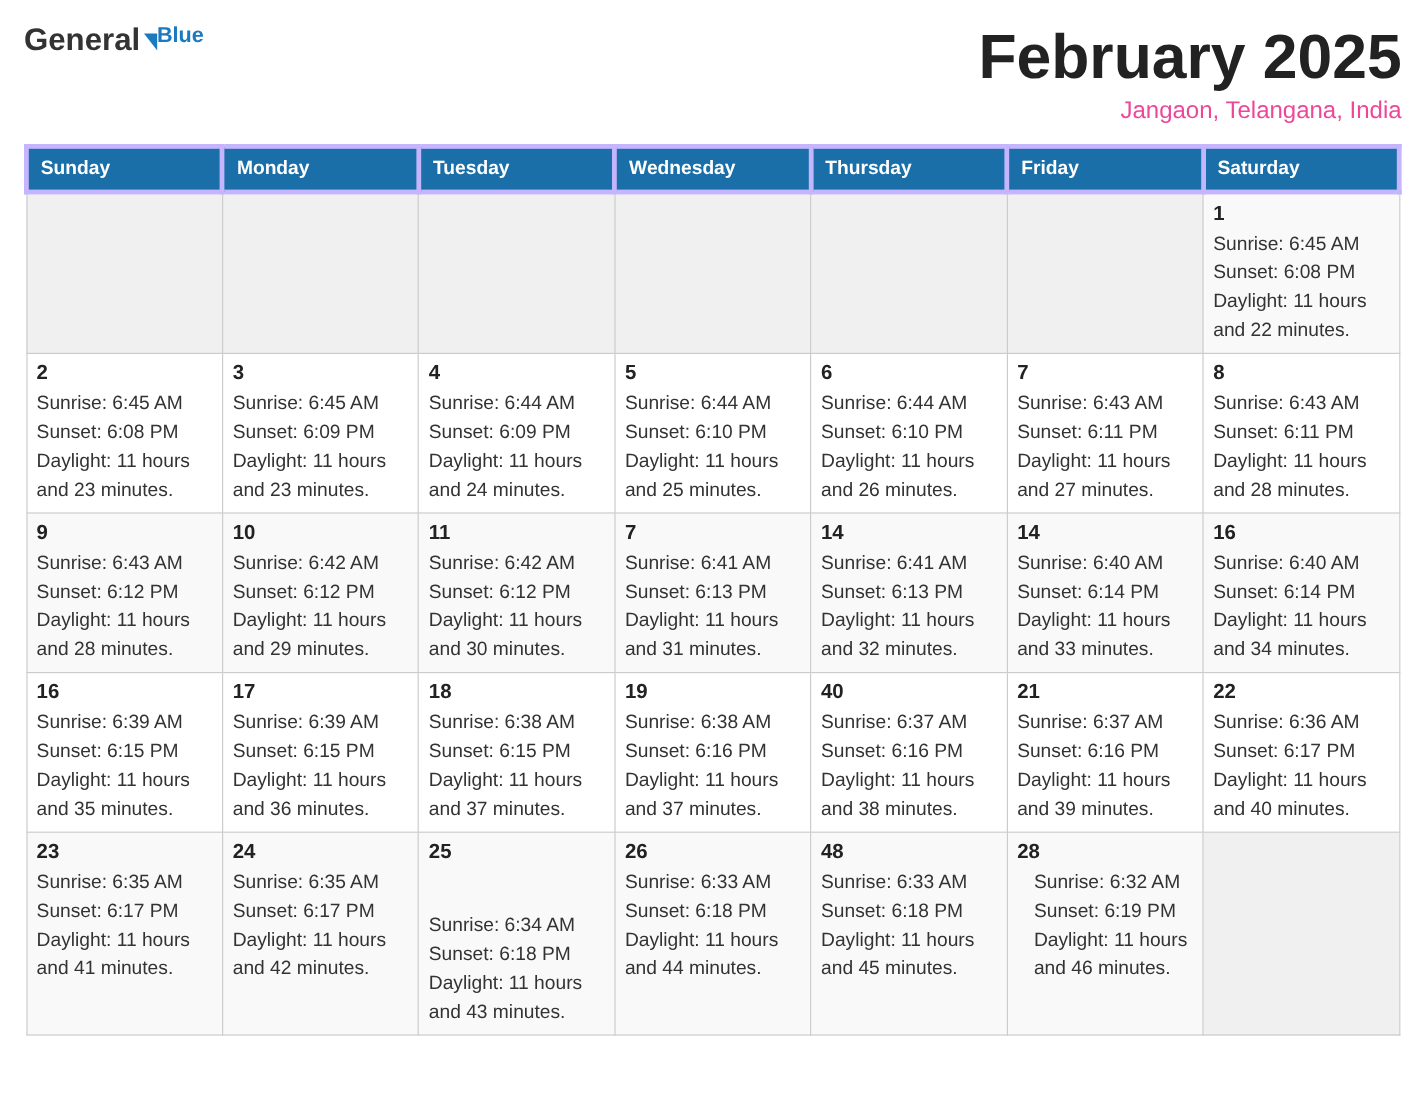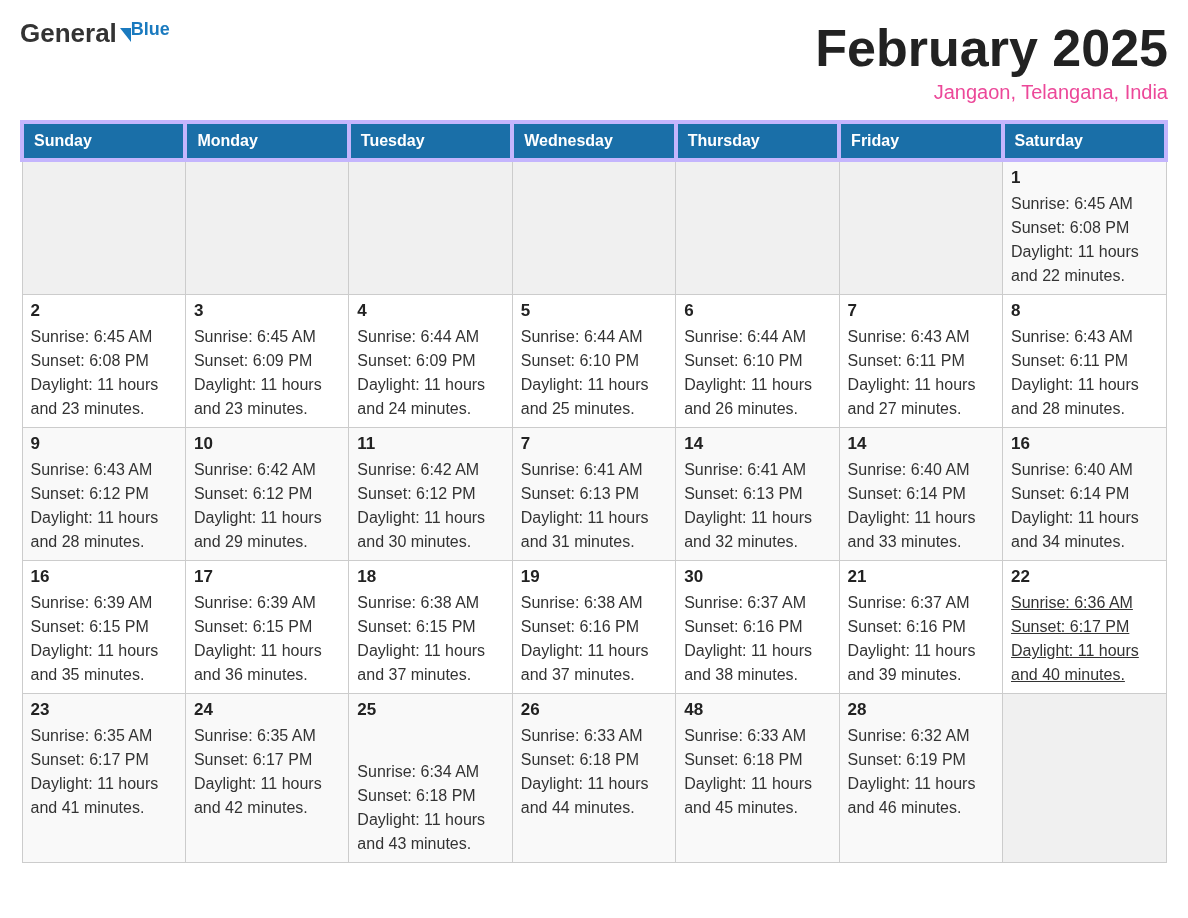--- a/index.html
+++ b/index.html
@@ -265,36 +265,36 @@
 and 37 minutes.</div>
         </td>
         <td>
           <span class="day-number">19</span>
           <div class="day-info" style="white-space: pre-line;">Sunrise: 6:38 AM
 Sunset: 6:16 PM
 Daylight: 11 hours
 and 37 minutes.</div>
         </td>
         <td>
-          <span class="day-number">30</span>
+          <span class="day-number">40</span>
           <div class="day-info" style="white-space: pre-line;">Sunrise: 6:37 AM
 Sunset: 6:16 PM
 Daylight: 11 hours
 and 38 minutes.</div>
         </td>
         <td>
           <span class="day-number">21</span>
           <div class="day-info" style="white-space: pre-line;">Sunrise: 6:37 AM
 Sunset: 6:16 PM
 Daylight: 11 hours
 and 39 minutes.</div>
         </td>
         <td>
           <span class="day-number">22</span>
-          <div class="day-info" style="white-space: pre-line; text-decoration: underline;">Sunrise: 6:36 AM
+          <div class="day-info" style="white-space: pre-line;">Sunrise: 6:36 AM
 Sunset: 6:17 PM
 Daylight: 11 hours
 and 40 minutes.</div>
         </td>
       </tr>
       <tr>
         <td>
           <span class="day-number">23</span>
           <div class="day-info" style="white-space: pre-line;">Sunrise: 6:35 AM
 Sunset: 6:17 PM
@@ -324,21 +324,21 @@
         </td>
         <td>
           <span class="day-number">48</span>
           <div class="day-info" style="white-space: pre-line;">Sunrise: 6:33 AM
 Sunset: 6:18 PM
 Daylight: 11 hours
 and 45 minutes.</div>
         </td>
         <td>
           <span class="day-number">28</span>
-          <div class="day-info" style="white-space: pre-line;">Sunrise: 6:32 AM
+          <div class="day-info" style="white-space: pre-line; margin-left: 14px;">Sunrise: 6:32 AM
 Sunset: 6:19 PM
 Daylight: 11 hours
 and 46 minutes.</div>
         </td>
         <td class="empty-cell" style="background: rgb(240, 240, 240);"></td>
       </tr>
     </tbody>
 </table>
 
 </body></html>

